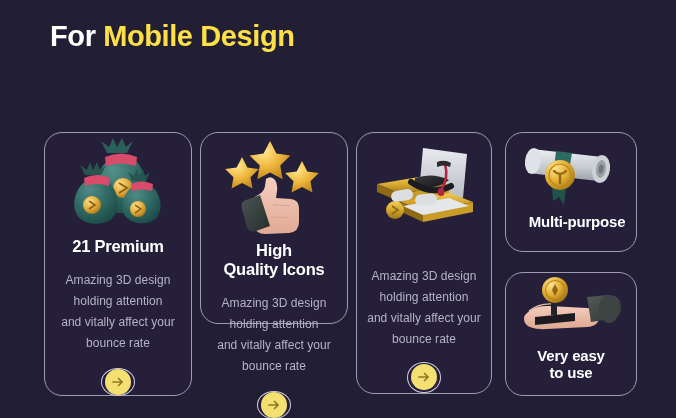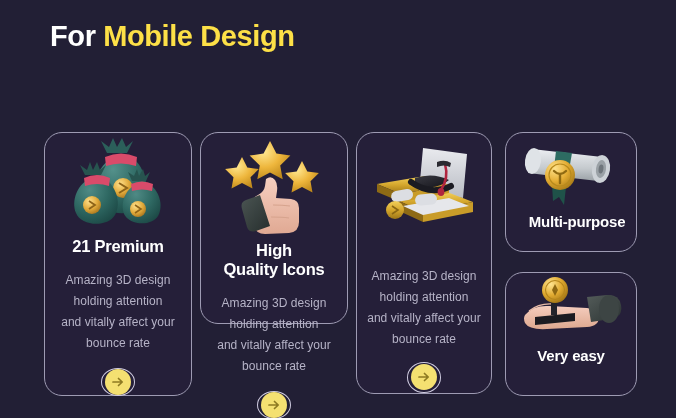--- a/index.html
+++ b/index.html
@@ -311,16 +311,17 @@
         <path d="M22 42 L62 38 L62 46 L22 50 Z" fill="#1b1b21"></path>
         <rect x="38" y="22" width="6" height="18" fill="#23232b"></rect>
 
         <ellipse cx="42" cy="15" rx="13" ry="13" fill="url(#coin2)"></ellipse>
         <ellipse cx="42" cy="15" rx="9.5" ry="9.5" fill="none" stroke="#b4841b" stroke-width="1.1"></ellipse>
         <path d="M42 9 l3 6 -3 6 -3 -6 Z" fill="#8d6712"></path>
       </svg>
     </div>
     <div class="card-title" style="margin-top:0px;">
       <div>Very easy</div>
+      <div>to use</div>
     </div>
   </div>
 
 </div>
 
 </body></html>

